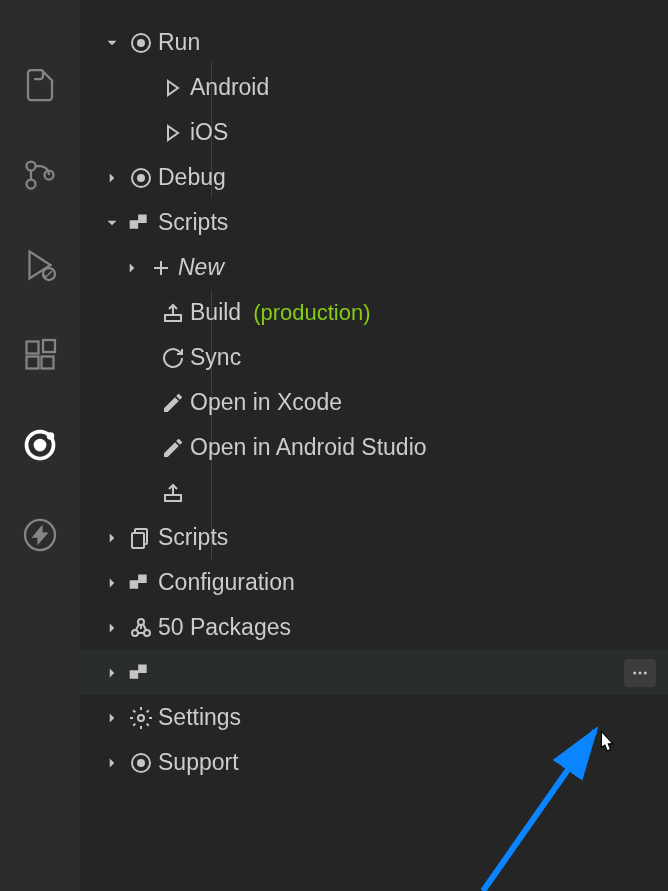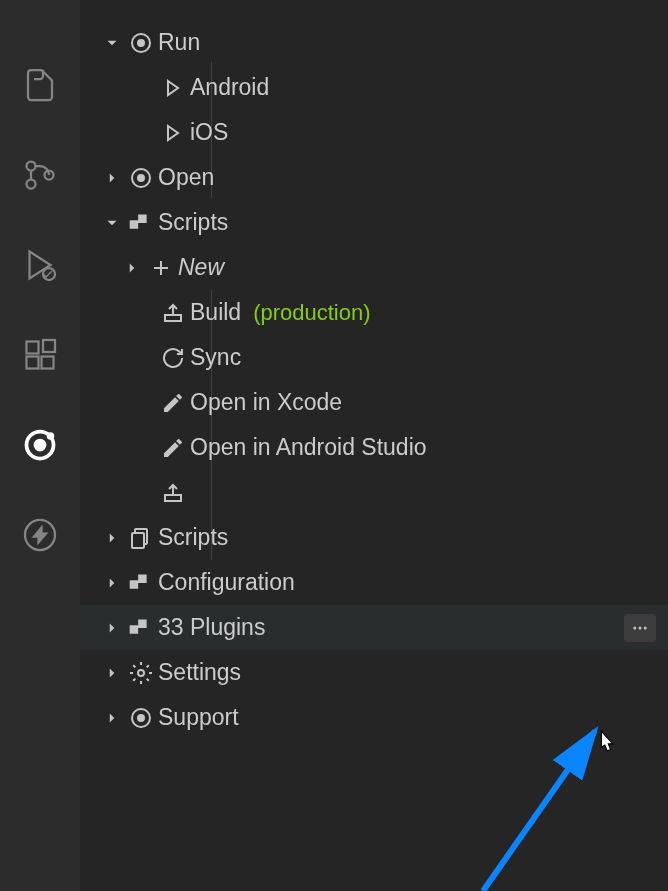--- a/index.html
+++ b/index.html
@@ -205,21 +205,21 @@
         <svg viewBox="0 0 16 16" fill="currentColor">
           <path d="M6 4l4 4-4 4z"></path>
         </svg>
       </span>
     <span class="item-icon">
         <svg viewBox="0 0 24 24" fill="none" stroke="currentColor" stroke-width="2">
           <circle cx="12" cy="12" r="9"></circle>
           <circle cx="12" cy="12" r="3" fill="currentColor"></circle>
         </svg>
       </span>
-    <span class="item-label">Open</span>
+    <span class="item-label">Debug</span>
   </div>
 
   <div class="tree-item indent-0">
     <span class="chevron">
         <svg viewBox="0 0 16 16" fill="currentColor">
           <path d="M4 6l4 4 4-4z"></path>
         </svg>
       </span>
     <span class="item-icon">
         <svg viewBox="0 0 24 24" fill="currentColor">
@@ -314,33 +314,48 @@
         </svg>
       </span>
     <span class="item-icon">
         <svg viewBox="0 0 24 24" fill="currentColor">
           <path d="M10 2l-6 6 4 4-6 6 6 6 6-6-4-4 6-6z" transform="rotate(45 12 12)"></path>
         </svg>
       </span>
     <span class="item-label">Configuration</span>
   </div>
 
+  <div class="tree-item indent-0">
+    <span class="chevron">
+        <svg viewBox="0 0 16 16" fill="currentColor">
+          <path d="M6 4l4 4-4 4z"></path>
+        </svg>
+      </span>
+    <span class="item-icon">
+        <svg viewBox="0 0 24 24" fill="none" stroke="currentColor" stroke-width="2">
+          <circle cx="12" cy="6" r="3"></circle>
+          <circle cx="6" cy="17" r="3"></circle>
+          <circle cx="18" cy="17" r="3"></circle>
+          <path d="M12 9v4M9 17h6M10 8l-3 6M14 8l3 6"></path>
+        </svg>
+      </span>
+    <span class="item-label">50 Packages</span>
+  </div>
 
   <div class="tree-item indent-0 hovered">
     <span class="chevron">
         <svg viewBox="0 0 16 16" fill="currentColor">
           <path d="M6 4l4 4-4 4z"></path>
         </svg>
       </span>
     <span class="item-icon">
         <svg viewBox="0 0 24 24" fill="currentColor">
           <path d="M10 2l-6 6 4 4-6 6 6 6 6-6-4-4 6-6z" transform="rotate(45 12 12)"></path>
         </svg>
       </span>
-    <span class="item-label">33 Plugins</span>
     <span class="more-button">
       <svg width="18" height="18" viewBox="0 0 24 24" fill="currentColor">
           <circle cx="5" cy="12" r="2"></circle>
           <circle cx="12" cy="12" r="2"></circle>
           <circle cx="19" cy="12" r="2"></circle>
         </svg>
     </span>
   </div>
 
   <div class="tree-item indent-0">

